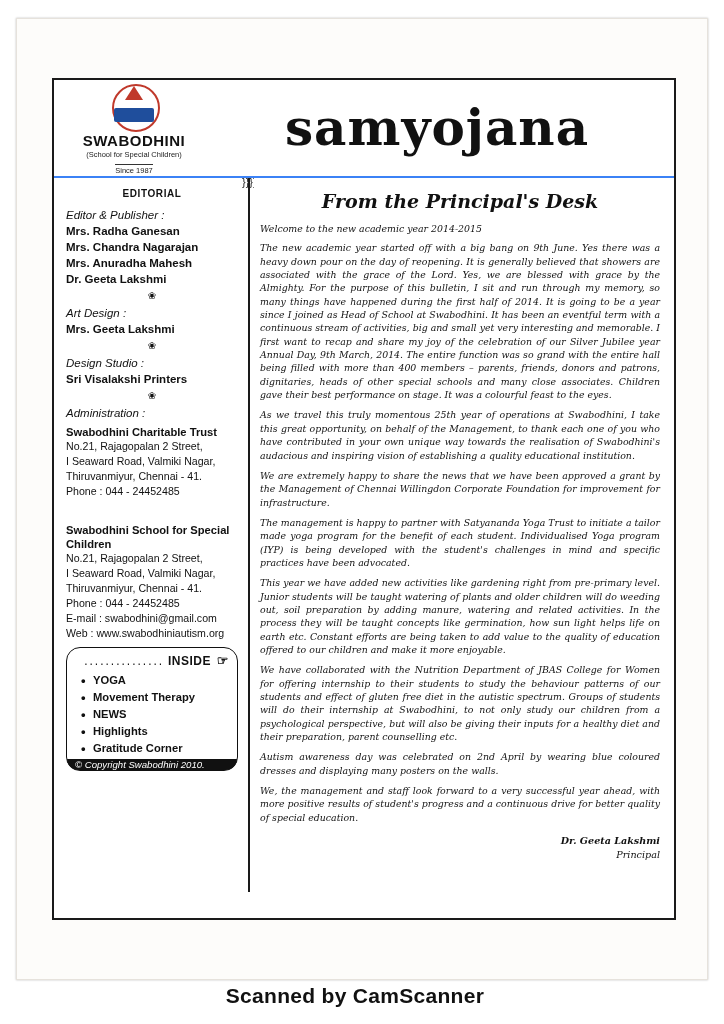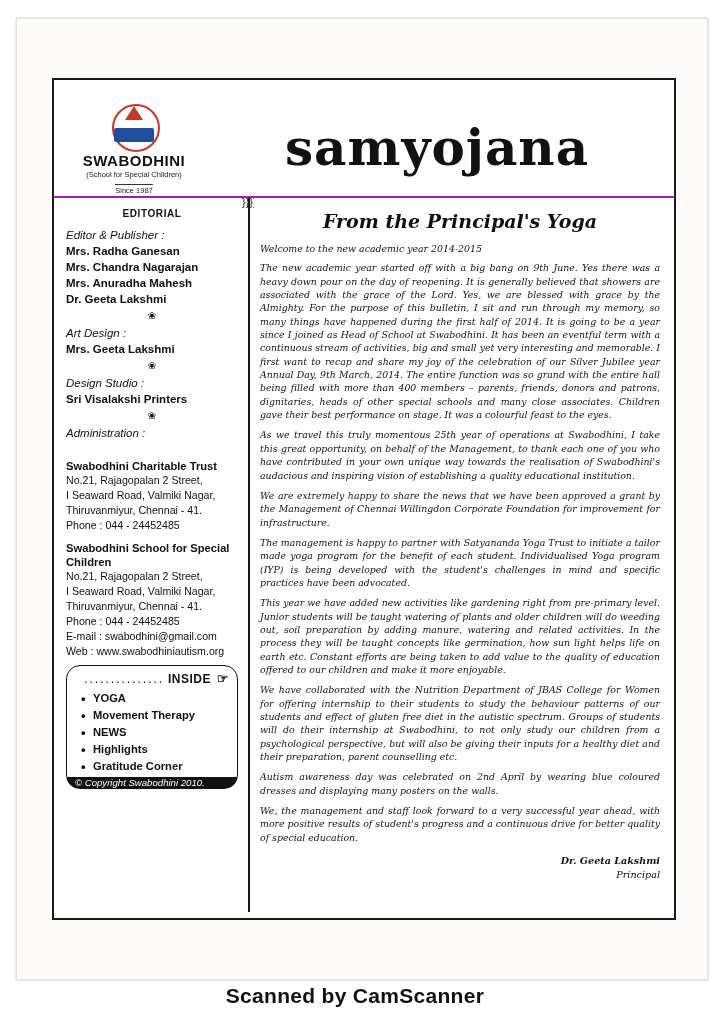--- a/index.html
+++ b/index.html
@@ -23,22 +23,22 @@
   }
   
   .frame{
     position:absolute;
     left:36px;top:60px;width:620px;height:838px;
     border:2px solid #1a1a1a;
     background:#ffffff;
   }
   
   .masthead{
-    position:relative;height:96px;border-bottom:2px solid #a21caf;
-    display:flex;align-items:center;margin-top:20px;
+    position:relative;height:96px;border-bottom:2px solid #3b82f6;
+    display:flex;align-items:center;
   }
   .logo-block{
     width:160px;text-align:center;padding-top:4px;
   }
   .logo-mark{
     width:46px;height:46px;margin:0 auto 2px auto;position:relative;
   }
   .logo-mark .lamp{
     position:absolute;left:50%;top:2px;transform:translateX(-50%);
     width:0;height:0;border-left:9px solid transparent;border-right:9px solid transparent;
@@ -88,21 +88,21 @@
     flex:1;padding:6px 14px 6px 10px;box-sizing:border-box;position:relative;
   }
   .editorial-h{
     text-align:center;font-weight:bold;font-size:10px;letter-spacing:.6px;
     margin:2px 0 10px 0;color:#111;
   }
   .role{font-style:italic;font-size:11.5px;color:#111;margin:6px 0 4px 0;}
   .nm{font-weight:bold;font-size:11.5px;color:#111;margin:4px 0;}
   .flower{text-align:center;font-size:10px;color:#111;margin:5px 0;}
   .addr{font-size:10.6px;color:#111;line-height:1.32;margin:1px 0;}
-  .addr-bold{font-weight:bold;font-size:11.2px;color:#111;margin-top:8px;line-height:1.25;}
+  .addr-bold{font-weight:bold;font-size:11.2px;color:#111;margin-top:24px;line-height:1.25;}
   
   .inside-box{
     margin-top:6px;border:1.5px solid #111;border-radius:14px;padding:6px 8px 4px 8px;
     position:relative;
   }
   .inside-title{
     font-weight:bold;font-size:12px;text-align:right;color:#111;letter-spacing:.5px;
     padding-right:18px;position:relative;
   }
   .inside-title .dots{font-weight:normal;letter-spacing:2px;}
@@ -186,21 +186,21 @@
         <div class="nm">Mrs. Geeta Lakshmi</div>
 
         <div class="flower">❀</div>
 
         <div class="role">Design Studio :</div>
         <div class="nm">Sri Visalakshi Printers</div>
 
         <div class="flower">❀</div>
 
         <div class="role">Administration :</div>
-        <div class="addr-bold" style="margin-top:20px">Swabodhini Charitable Trust</div>
+        <div class="addr-bold" style="margin-top:6px">Swabodhini Charitable Trust</div>
         <div class="addr">No.21, Rajagopalan 2  Street,</div>
         <div class="addr">I Seaward Road, Valmiki Nagar,</div>
         <div class="addr">Thiruvanmiyur, Chennai - 41.</div>
         <div class="addr">Phone : 044 - 24452485</div>
 
         <div class="addr-bold">Swabodhini School for Special Children</div>
         <div class="addr">No.21, Rajagopalan 2  Street,</div>
         <div class="addr">I Seaward Road, Valmiki Nagar,</div>
         <div class="addr">Thiruvanmiyur, Chennai - 41.</div>
         <div class="addr">Phone : 044 - 24452485</div>
@@ -223,21 +223,21 @@
           <div class="copyright">
             © <span>Copyright Swabodhini 2010.</span>
           </div>
         </div>
       </div>
 
       <div class="col-right">
         <div class="squiggle">
           }}}}}}}}}}}}}}}}}}}}}}}}}}}}}}}}}}}}}}}}}}}}}}}}}}}}}}}}}}}}}}}}}}}}}}}}}}}}}}}}
         </div>
-        <div class="desk-title">From the Principal's Yoga</div>
+        <div class="desk-title">From the Principal's Desk</div>
 
         <p class="para lead">Welcome to the new academic year 2014-2015</p>
         <p class="para">The new academic year started off with a big bang on 9th June. Yes there was a heavy down pour on the day of reopening. It is generally believed that showers are associated with the grace of the Lord. Yes, we are blessed with grace by the Almighty. For the purpose of this bulletin, I sit and run through my memory, so many things have happened during the first half of 2014. It is going to be a year since I joined as Head of School at Swabodhini. It has been an eventful term with a continuous stream of activities, big and small yet very interesting and memorable. I first want to recap and share my joy of the celebration of our Silver Jubilee year Annual Day, 9th March, 2014. The entire function was so grand with the entire hall being filled with more than 400 members – parents, friends, donors and patrons, dignitaries, heads of other special schools and many close associates. Children gave their best performance on stage. It was a colourful feast to the eyes.</p>
         <p class="para">As we travel this truly momentous 25th year of operations at Swabodhini, I take this great opportunity, on behalf of the Management, to thank each one of you who have contributed in your own unique way towards the realisation of Swabodhini's audacious and inspiring vision of establishing a quality educational institution.</p>
         <p class="para">We are extremely happy to share the news that we have been approved a grant by the Management of Chennai Willingdon Corporate Foundation for improvement for infrastructure.</p>
         <p class="para">The management is happy to partner with Satyananda Yoga Trust to initiate a tailor made yoga program for the benefit of each student. Individualised Yoga program (IYP) is being developed with the student's challenges in mind and specific practices have been advocated.</p>
         <p class="para">This year we have added new activities like gardening right from pre-primary level. Junior students will be taught watering of plants and older children will do weeding out, soil preparation by adding manure, watering and related activities. In the process they will be taught concepts like germination, how sun light helps life on earth etc. Constant efforts are being taken to add value to the quality of education offered to our children and make it more enjoyable.</p>
         <p class="para">We have collaborated with the Nutrition Department of JBAS College for Women for offering internship to their students to study the behaviour patterns of our students and effect of gluten free diet in the autistic spectrum. Groups of students will do their internship at Swabodhini, to not only study our children from a psychological perspective, but will also be giving their inputs for a healthy diet and their preparation, parent counselling etc.</p>
         <p class="para">Autism awareness day was celebrated on 2nd April by wearing blue coloured dresses and displaying many posters on the walls.</p>
         <p class="para">We, the management and staff look forward to a very successful year ahead, with more positive results of student's progress and a continuous drive for better quality of special education.</p>

